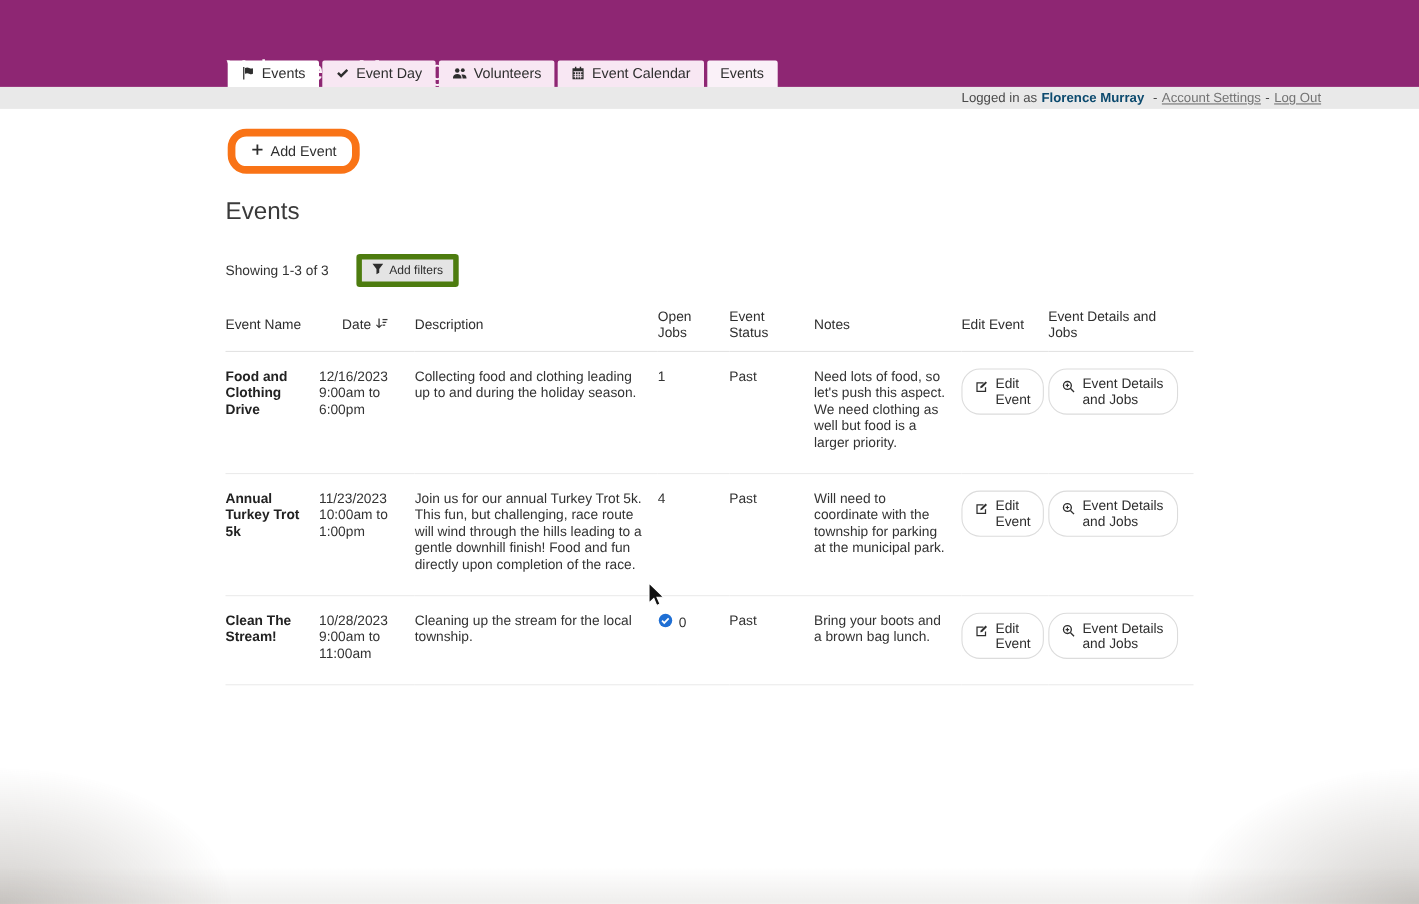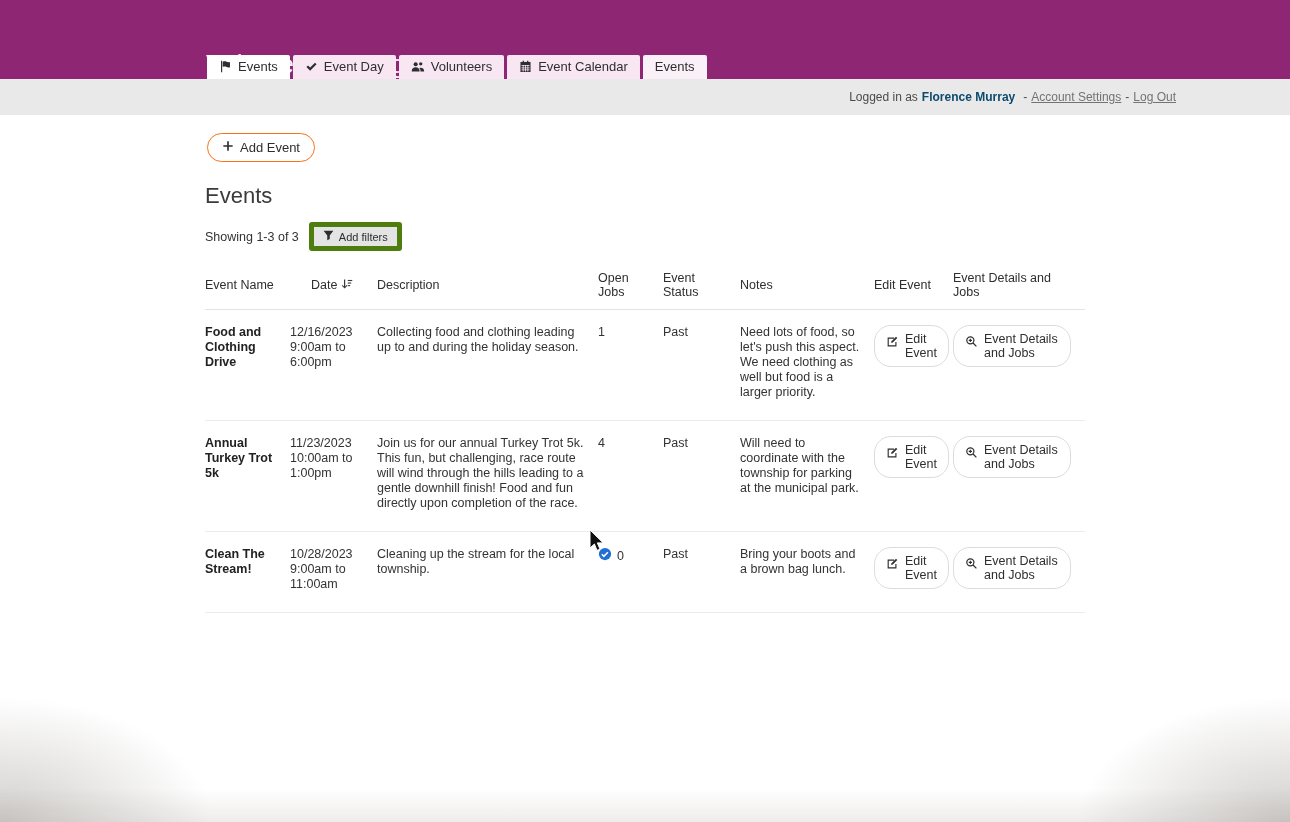--- a/index.html
+++ b/index.html
@@ -12,44 +12,44 @@
     font-size:26px; font-weight:400; letter-spacing:.2px;margin-top:37px; }
   .tabs { position:absolute; left:207px; bottom:0; display:flex; gap:3px; }
   .tab { display:flex; align-items:center; gap:6px; padding:5px 12px 6px;
     background:#f8e7f3; color:#2e2e2e; font-size:13px; line-height:13px;
     border-radius:2px 2px 0 0; cursor:pointer; white-space:nowrap; }
   .tab.active { background:#ffffff; }
   .tab.pale { background:#faf1f8; }
   .tab svg { display:block; }
 
   
-  .userbar { background:#e9e9e9; height:36px; display:flex; align-items:center;
-    justify-content:flex-end; padding-right:114px; font-size:12px; color:#4a4a4a; }
+  .userbar { background:#e9e9e9; height:20px; display:flex; align-items:center;
+    justify-content:flex-end; padding-right:89px; font-size:12px; color:#4a4a4a; }
   .userbar b { color:#0c4a6e; font-weight:700; margin:0 4px; }
   .userbar .dash { margin:0 4px; }
   .userbar a { color:#737373; text-decoration:underline; cursor:pointer; }
 
   
   main { padding:18px 0 0 205px; position:relative; }
   .pill-btn { display:inline-flex; align-items:center; gap:6px; background:#fff;
-    border:1px solid #f97316; border-radius:17px; padding:6px 14px; font-size:13px;
+    border:7px solid #f97316; border-radius:17px; padding:6px 14px; font-size:13px;
     color:#2e2e2e; cursor:pointer; font-family:inherit; }
   .add-event { margin-left:2px; }
 
   h2.page-title { font-size:22px; font-weight:400; color:#3a3a3a; margin:21px 0 11px; }
 
   .searchrow { display:flex; align-items:stretch; }
   .searchrow input { width:126px; height:25px; border:1px solid #cfcfcf;
     padding:0 8px; font-size:13px; font-family:inherit; color:#333; border-radius:0; }
   .searchrow input::placeholder { color:#9a9a9a; }
   .searchrow button { height:25px; margin-left:0; border:1px solid #cfcfcf; border-left:none;
     background:#e9e9e9; font-size:13px; color:#2e2e2e; padding:0 11px; cursor:pointer;
     font-family:inherit; }
 
-  .metarow { display:flex; align-items:center; gap:10px; margin-top:13px; }
+  .metarow { display:flex; align-items:center; gap:25px; margin-top:26px; }
   .summary { font-size:12.5px; color:#333; }
   .filters-btn { display:inline-flex; align-items:center; gap:5px; background:#e4e4e4;
     border:5px solid #4d7c0f; border-radius:3px; padding:3px 9px; font-size:11px;
     color:#2e2e2e; cursor:pointer; font-family:inherit; }
 
   
   table { border-collapse:collapse; table-layout:fixed; width:880px; margin-top:10px; }
   th { text-align:left; font-size:12.5px; font-weight:400; color:#2e2e2e;
     padding:10px 12px 10px 0; border-bottom:1px solid #e3e3e3; vertical-align:middle; }
   th .thwrap { display:inline-flex; align-items:center; gap:4px;padding-left:21px; }

